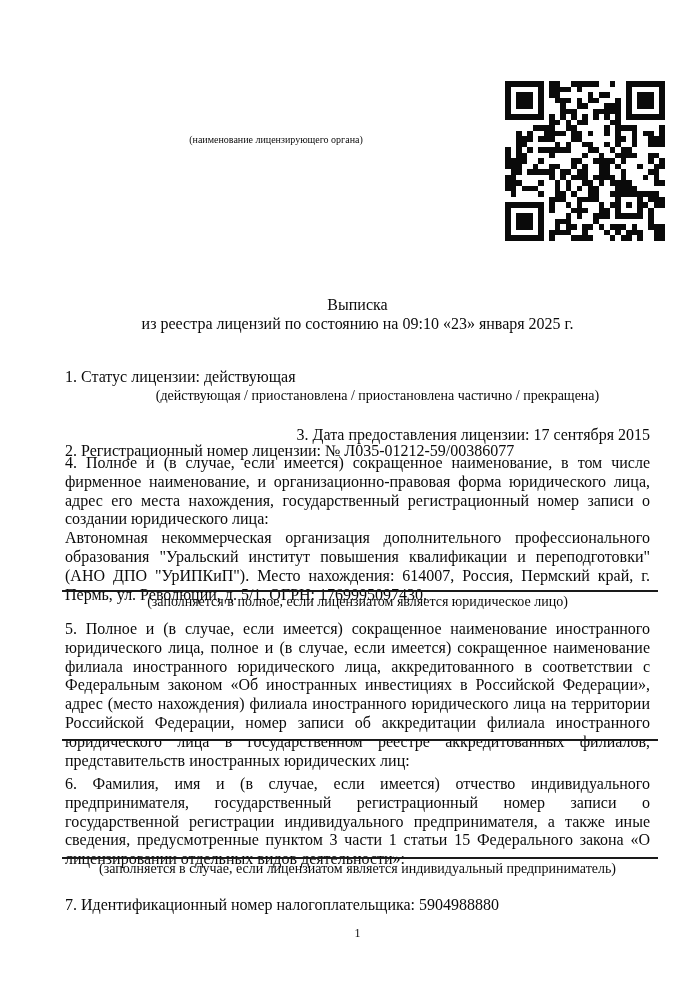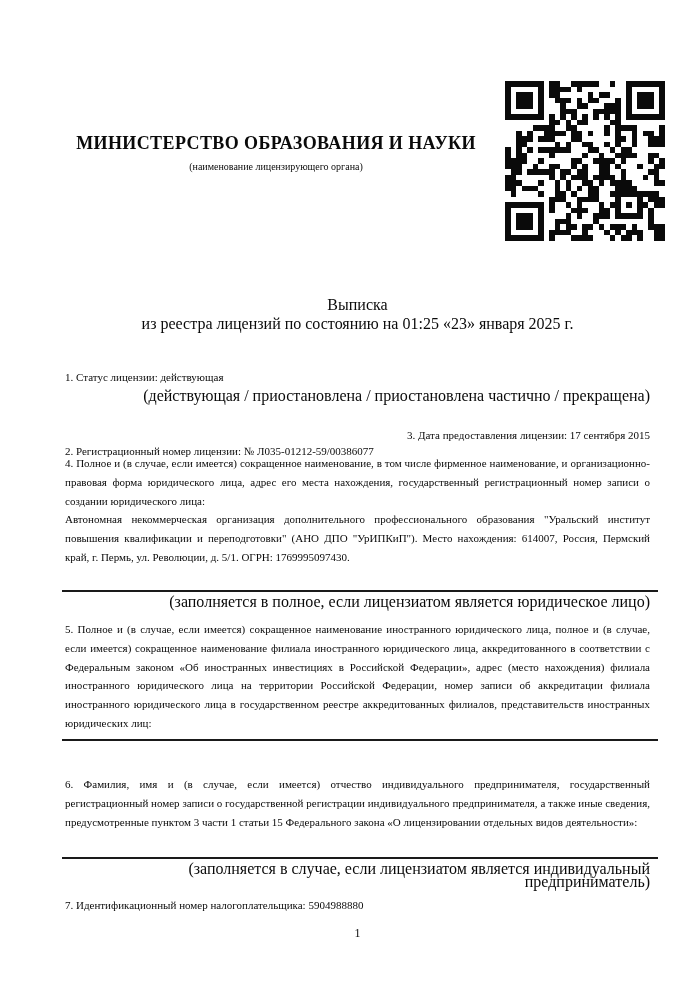--- a/index.html
+++ b/index.html
@@ -13,23 +13,23 @@
   .ministry-block { position:absolute; top:130px; left:65px; width:422px; text-align:center; }
   .ministry-title { font-size:18px; font-weight:bold; line-height:27px; letter-spacing:0.4px; }
   .ministry-caption { font-size:10px; line-height:13px; margin-top:3px; }
   
   .qr { position:absolute; top:80px; left:505px; width:160px; height:162px; }
   .qr svg { width:100%; height:100%; shape-rendering:crispEdges; }
   
   .doc-title { position:absolute; top:296px; left:65px; width:585px; text-align:center;
                font-size:16px; line-height:18.8px; }
   
-  .item { position:absolute; left:65px; width:585px; font-size:11px; line-height:18.8px; }
+  .item { position:absolute; left:65px; width:585px; font-size:16px; line-height:18.8px; }
   .just { text-align:justify; }
-  .small-caption { font-size:16px; line-height:13px; text-align:right; }
+  .small-caption { font-size:14px; line-height:13px; text-align:center; }
   .cap-item1 { position:absolute; top:389px; left:105px; width:545px; }
   .cap-full { position:absolute; left:65px; width:585px; }
   .rule { position:absolute; left:62px; width:596px; height:2px; background:#1a1a1a; }
   .i1 { top:368px; }
   .i2 { top:442px; }
   .i3 { top:426px;text-align:right; }
   .i4 { top:454px; }
   .i5 { top:620px; }
   .i6 { top:775px; }
   .i7 { top:896px; }
@@ -42,21 +42,20 @@
   .page-number { position:absolute; top:926px; left:65px; width:585px; text-align:center;
                  font-size:12px; line-height:15px; }
 </style>
 </head>
 <body>
 
 <div class="page">
 
   <div class="ministry-block">
     <div class="ministry-title">
-      <div>МИНИСТЕРСТВО ОБРАЗОВАНИЯ И НАУКИ</div>
     </div>
     <div class="ministry-caption">(наименование лицензирующего органа)</div>
   </div>
 
   <div class="qr" id="qr-box"><svg viewBox="0 0 29 29" xmlns="http://www.w3.org/2000/svg" fill="#0a0a0a">
         <rect x="0" y="0" width="1" height="1"></rect>
         <rect x="1" y="0" width="1" height="1"></rect>
         <rect x="2" y="0" width="1" height="1"></rect>
         <rect x="3" y="0" width="1" height="1"></rect>
         <rect x="4" y="0" width="1" height="1"></rect>
@@ -470,21 +469,21 @@
         <rect x="19" y="28" width="1" height="1"></rect>
         <rect x="21" y="28" width="1" height="1"></rect>
         <rect x="22" y="28" width="1" height="1"></rect>
         <rect x="24" y="28" width="1" height="1"></rect>
         <rect x="27" y="28" width="1" height="1"></rect>
         <rect x="28" y="28" width="1" height="1"></rect>
       </svg></div>
 
   <div class="doc-title">
     <div>Выписка</div>
-    <div>из реестра лицензий по состоянию на 01:25 «23» января 2025 г.</div>
+    <div>из реестра лицензий по состоянию на 09:10 «23» января 2025 г.</div>
   </div>
 
   <div class="item i1">1. Статус лицензии: действующая</div>
   <div class="small-caption cap-item1">(действующая / приостановлена / приостановлена частично / прекращена)</div>
 
   <div class="item i2">2. Регистрационный номер лицензии: № Л035-01212-59/00386077</div>
 
   <div class="item i3">3. Дата предоставления лицензии: 17 сентября 2015</div>
 
   <div class="item i4">

